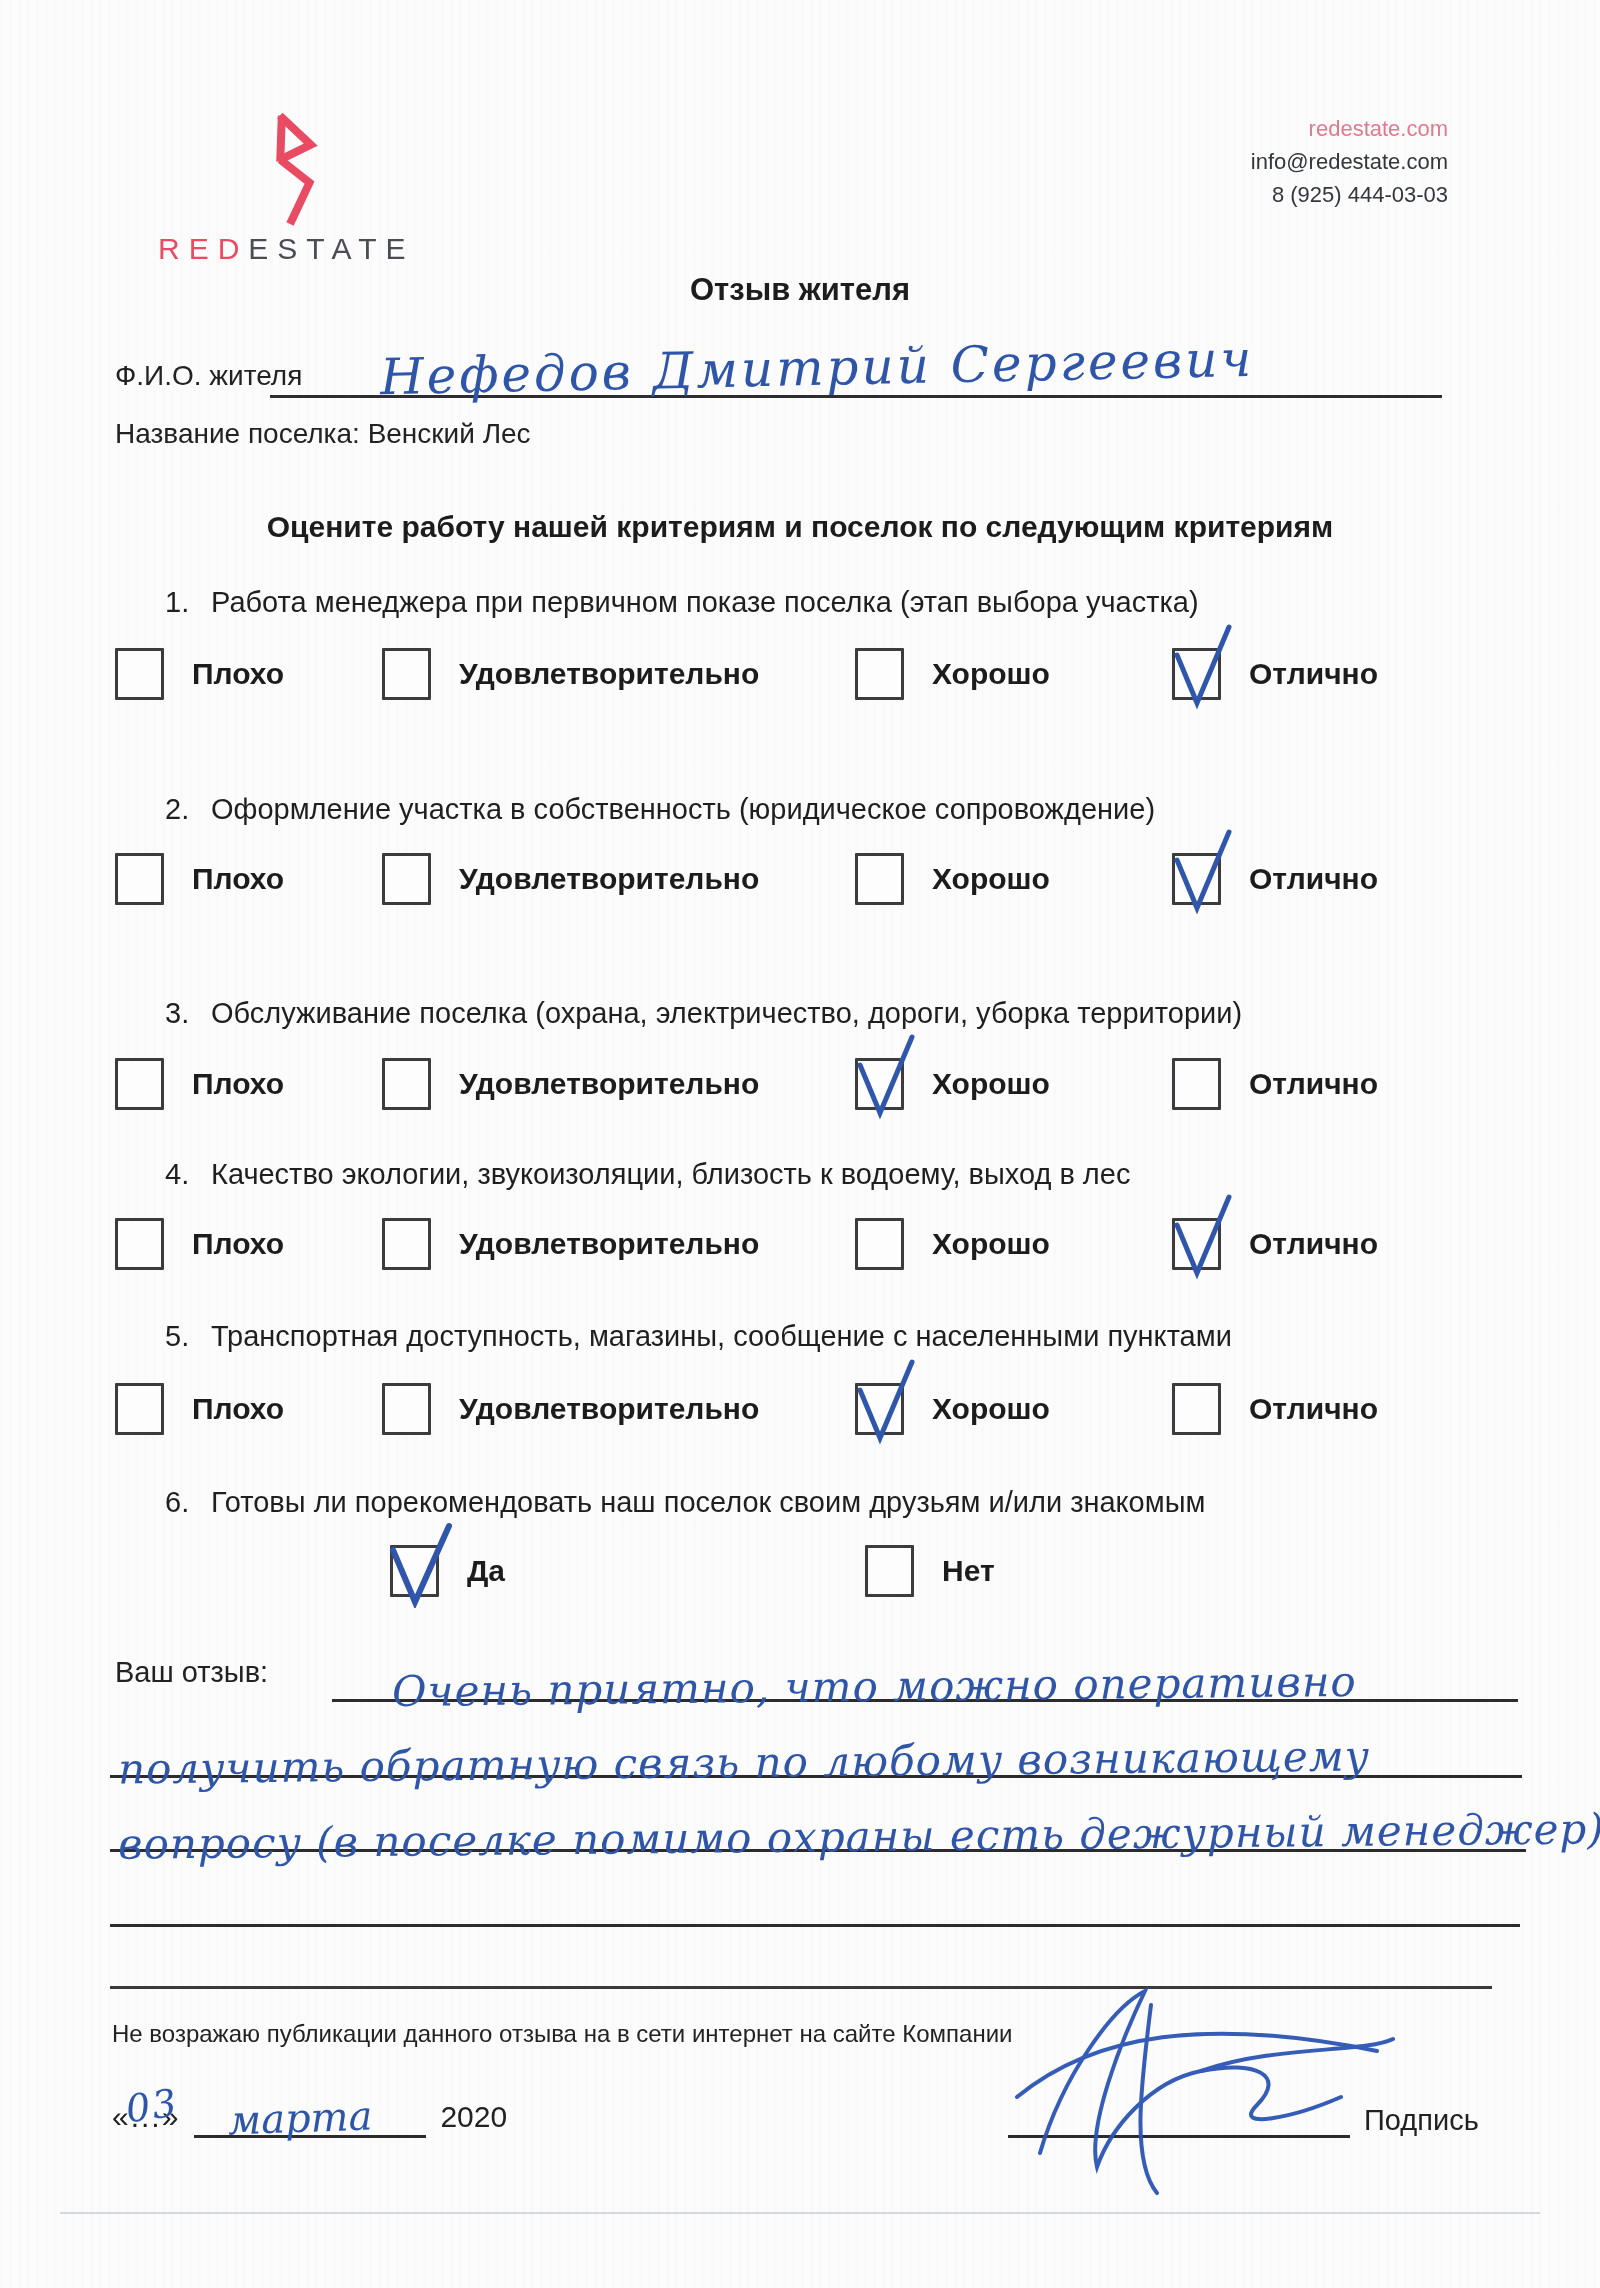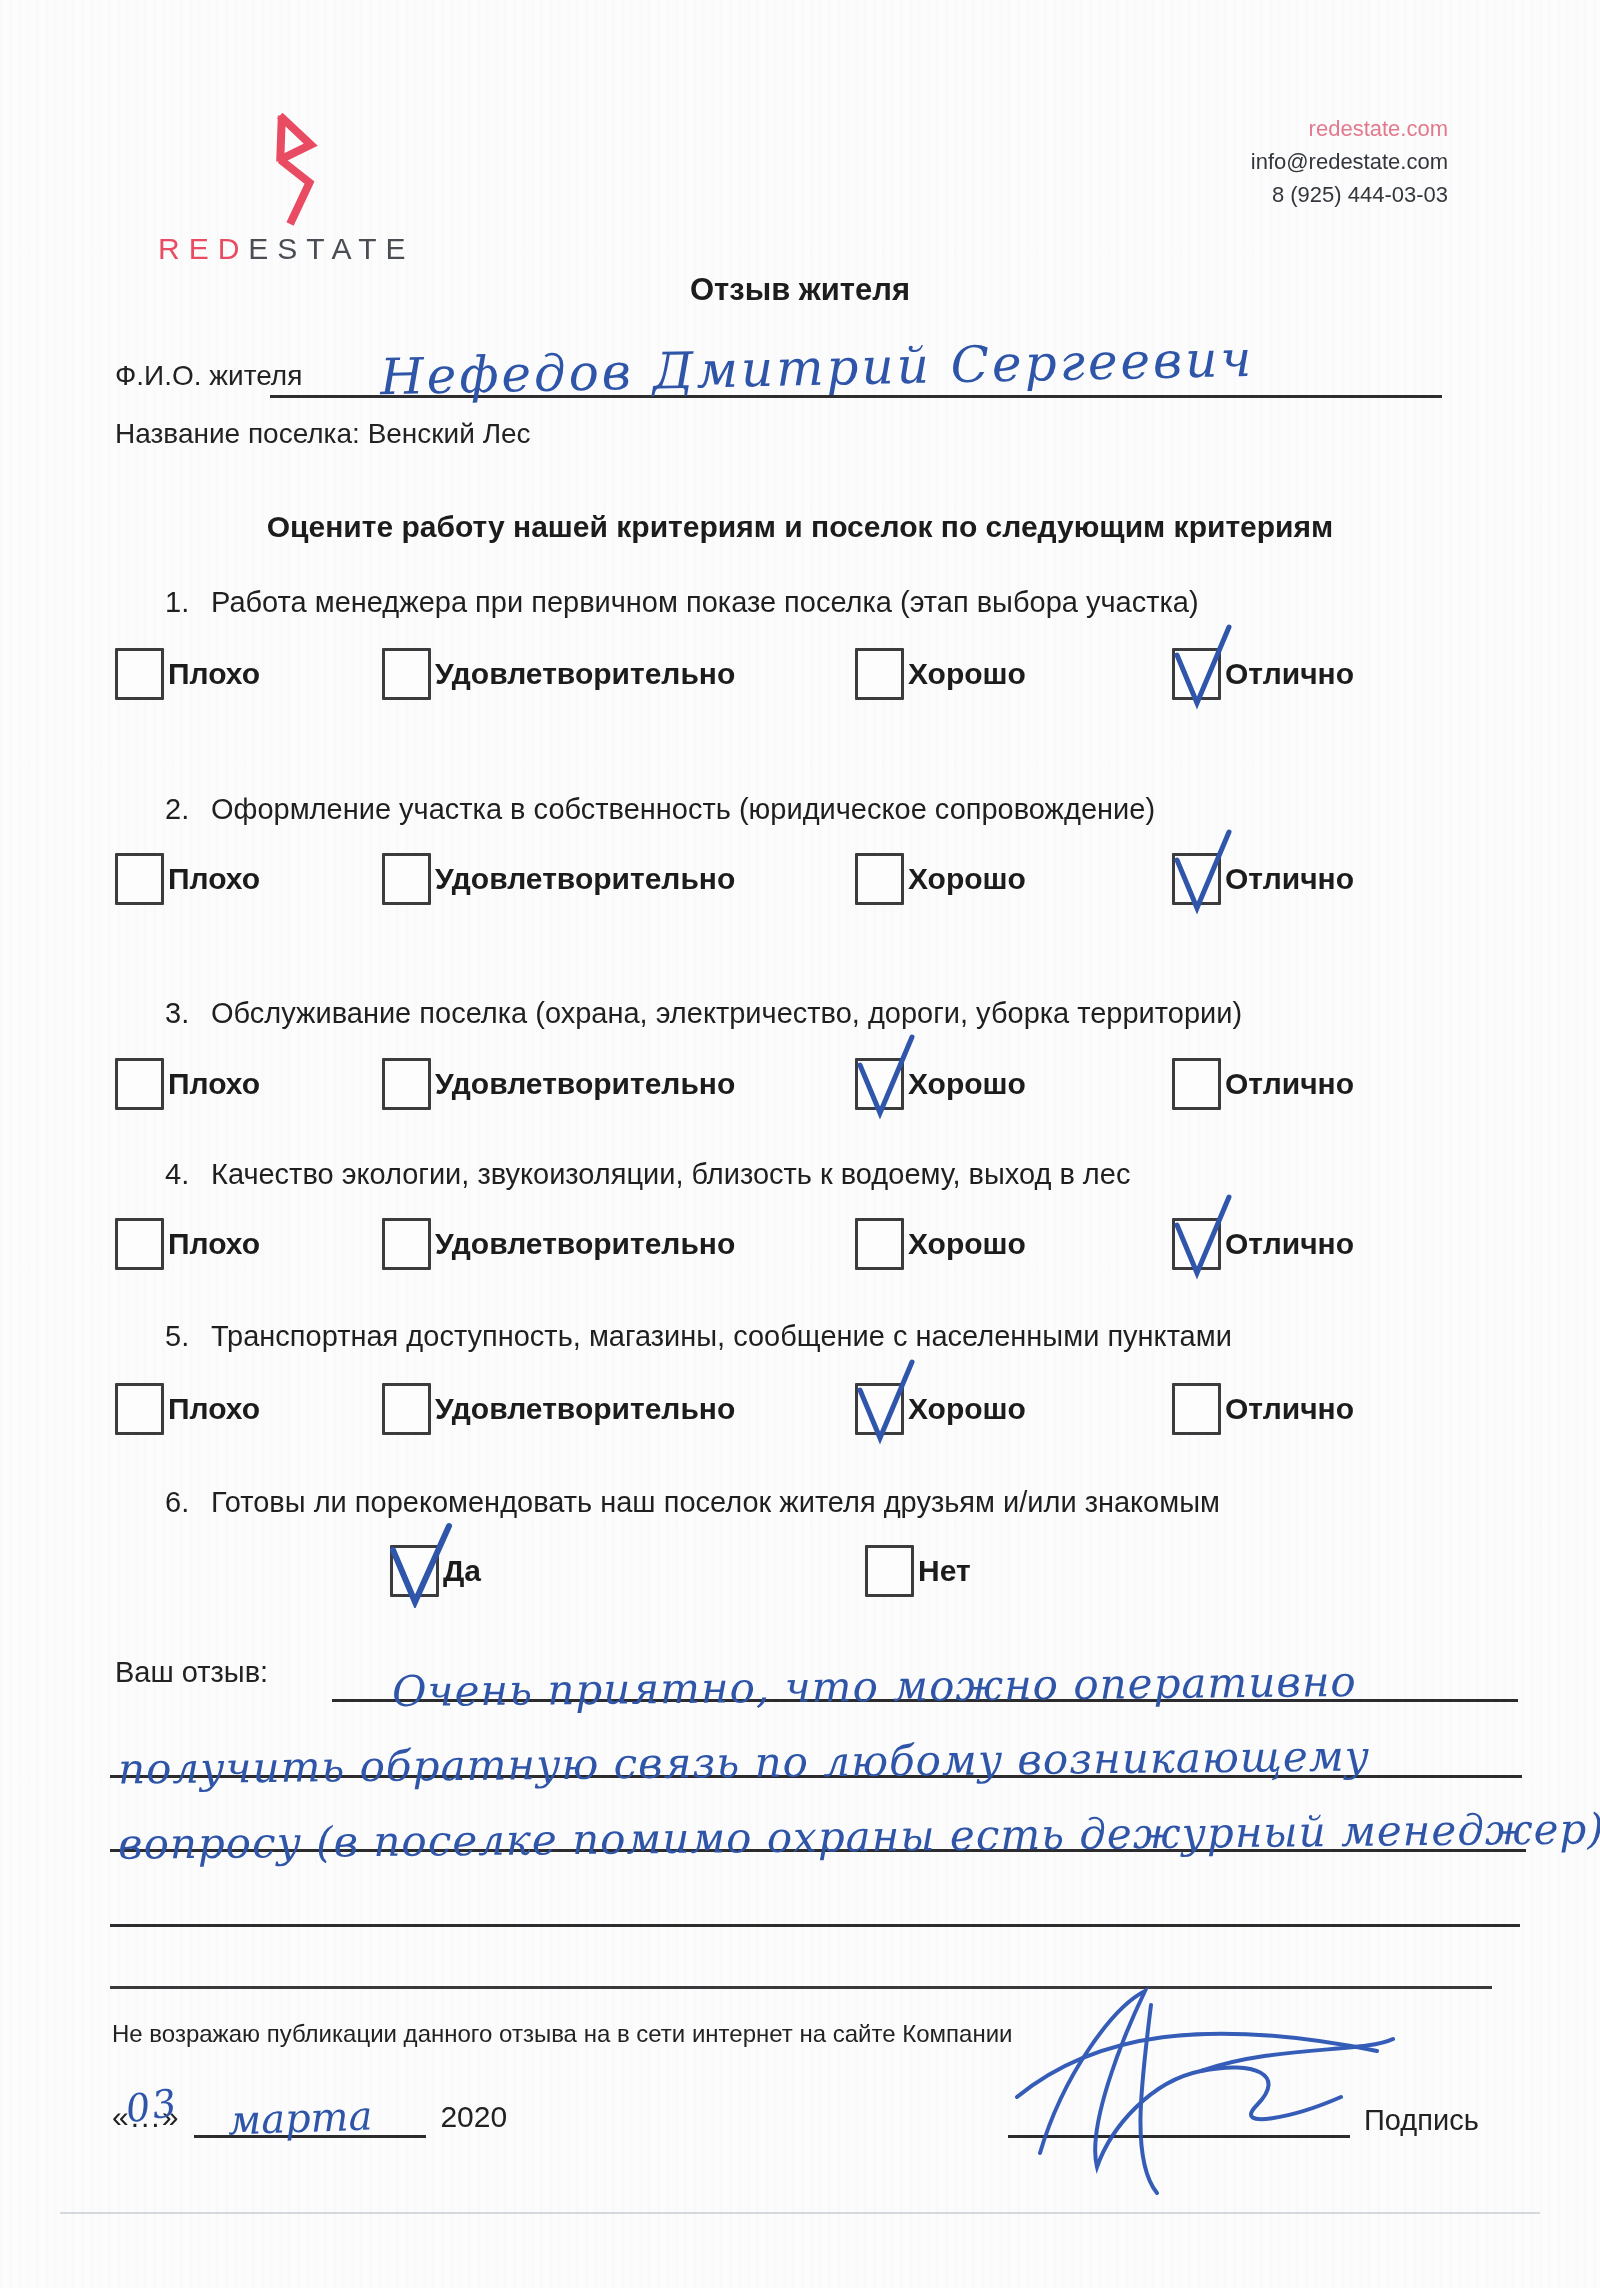--- a/index.html
+++ b/index.html
@@ -26,21 +26,21 @@
   .fio-line { position:absolute; left:160px; right:48px; bottom:0; height:100%; border-bottom:3px solid #2e2e30; }
   .hand { font-family:"DejaVu Serif", serif; font-style:italic; color:#2e55a8; }
   .fio-value { position:absolute; left:110px; bottom:-2px; font-size:50px; letter-spacing:3px; transform:rotate(-1.2deg); white-space:nowrap; }
   .village { left:115px; top:418px; font-size:28px; }
 
   
   .survey-heading { left:0; top:510px; width:100%; text-align:center; font-size:30px; font-weight:bold; color:#1c1c1c; }
   .q { left:165px; font-size:29px; color:#1f1f1f; white-space:nowrap; }
   .q-num { display:inline-block; width:46px; }
   .opts { left:110px; width:1380px; height:72px; }
-  .opt { position:absolute; top:0; display:flex; align-items:center; gap:4px;text-align:right; }
+  .opt { position:absolute; top:0; display:flex; align-items:center; gap:28px;text-align:right; }
   .cb { position:relative; width:49px; height:52px; border:3px solid #3c3c3e; background:#fdfdfe; border-radius:1px; flex:0 0 auto; }
   .cb .tick { position:absolute; left:-8px; top:-32px; width:72px; height:92px; visibility:hidden; }
   .cb.checked .tick { visibility:visible; }
   .opt-label { font-size:30px; font-weight:bold; color:#1c1c1c; white-space:nowrap; }
 
   
   .review-label { left:115px; top:1656px; font-size:29px; }
   .rline { border-bottom:3px solid #2c2c2e; }
   .rtext { position:absolute; bottom:-12px; font-size:42px; letter-spacing:1px; white-space:nowrap; transform:rotate(-0.6deg); }
 
@@ -218,21 +218,21 @@
         </span>
         <span class="opt-label">Хорошо</span>
       </div>
     <div class="opt" style="left:1062px">
         <span class="cb"></span>
         <span class="opt-label">Отлично</span>
       </div>
   </div>
 
   <div class="abs q" style="top:1486px">
-    <span class="q-num">6.</span><span>Готовы ли порекомендовать наш поселок жителя друзьям и/или знакомым</span>
+    <span class="q-num">6.</span><span>Готовы ли порекомендовать наш поселок своим друзьям и/или знакомым</span>
   </div>
   <div class="abs opts" style="top:1545px">
     <div class="opt" style="left:280px">
         <span class="cb checked">
           <svg class="tick" viewBox="0 0 72 92">
             <path d="M8 34 L30 86 L64 10" fill="none" stroke="#2f56ab" stroke-width="6" stroke-linecap="round"></path>
           </svg>
         </span>
         <span class="opt-label">Да</span>
       </div>

